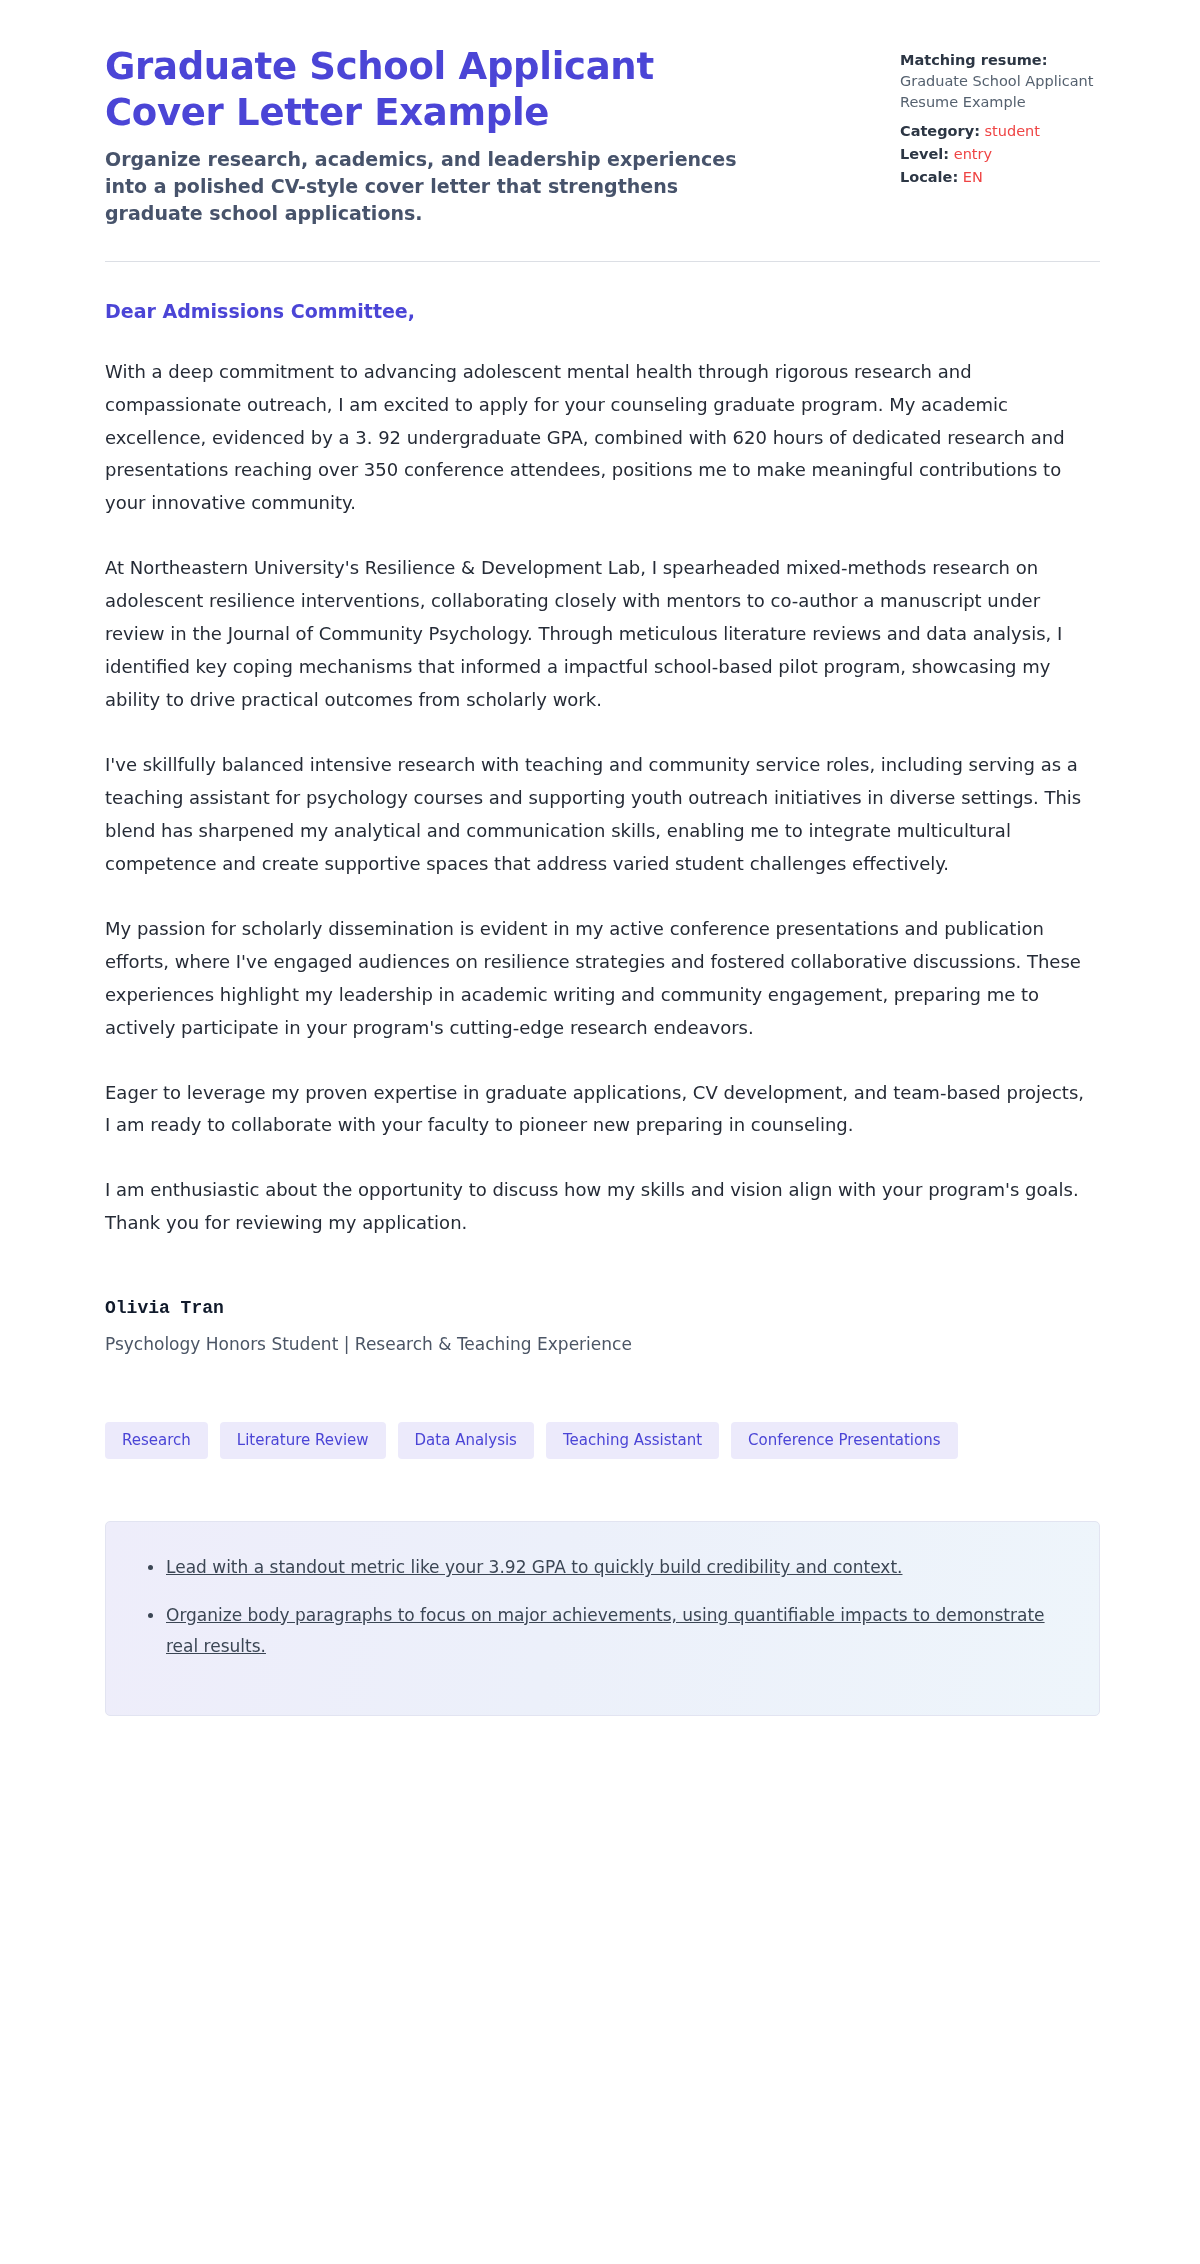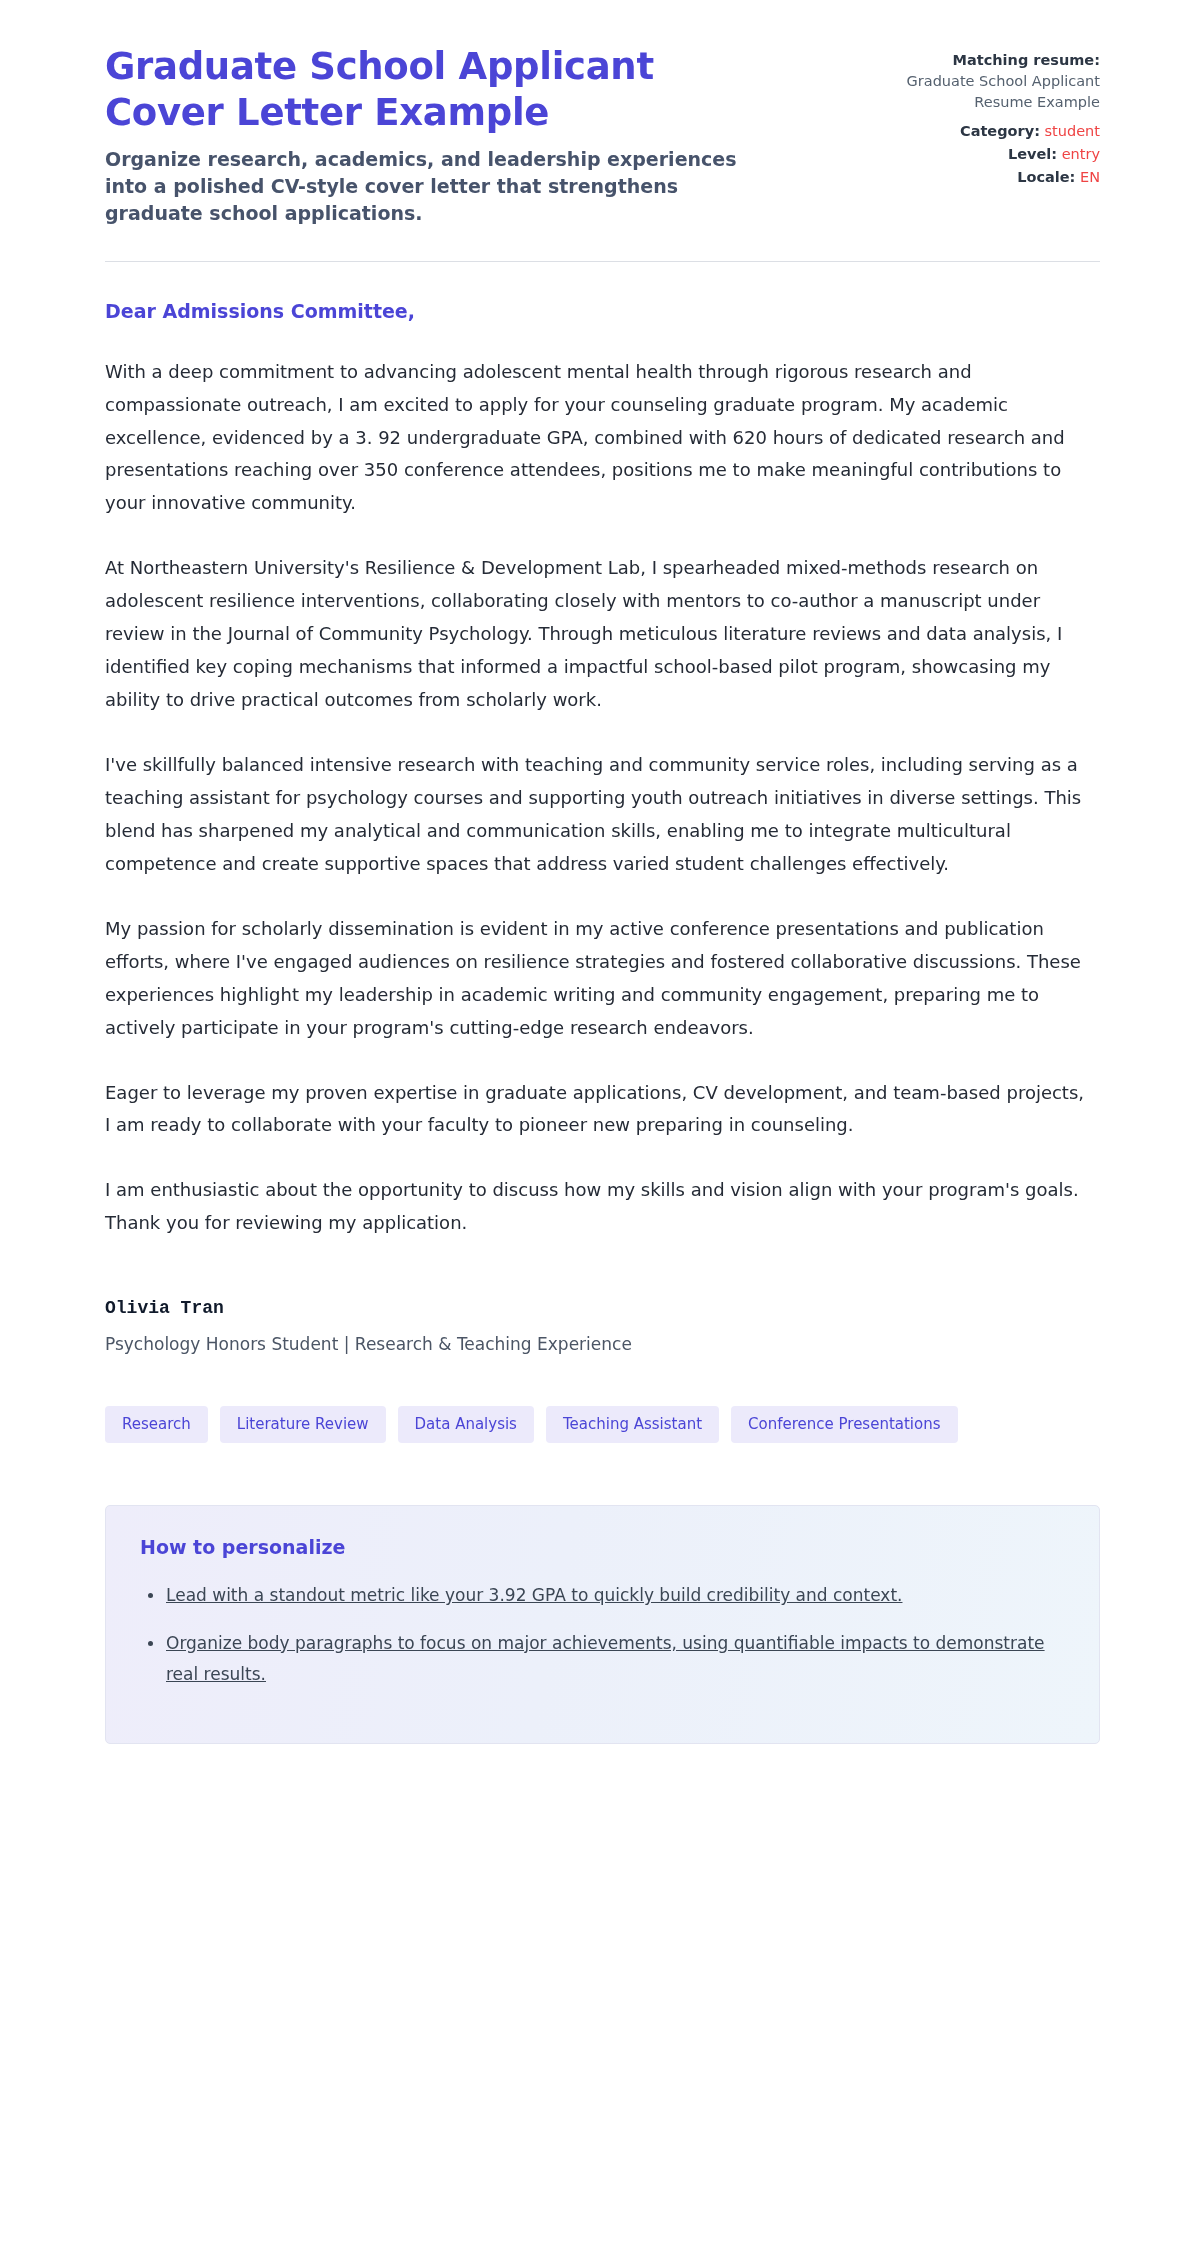--- a/index.html
+++ b/index.html
@@ -42,21 +42,21 @@
     font-size: 19px;
     line-height: 1.42;
     font-weight: bold;
     color: #47536b;
     max-width: 640px;
   }
 
   .meta {
     flex: 0 0 auto;
     width: 200px;
-    text-align: right;
+    text-align: left;
     font-size: 14.5px;
     line-height: 1.45;
     color: #4b5565;
     padding-top: 6px;
   }
   .meta-row { margin-bottom: 2px; }
   .meta-row.block { margin-bottom: 8px; }
   .meta-label {
     font-weight: bold;
     color: #2c3644;
@@ -104,21 +104,21 @@
     font-size: 17px;
     color: #4b5565;
     margin: 0;
   }
 
   
   .chips {
     display: flex;
     flex-wrap: wrap;
     gap: 12px;
-    margin-top: 52px;
+    margin-top: 68px;
   }
   .chip {
     background: #eceafb;
     color: #4b45d6;
     font-size: 15px;
     line-height: 1;
     padding: 11px 17px;
     border-radius: 4px;
     white-space: nowrap;
   }
@@ -216,20 +216,19 @@
 
   <div class="chips">
     <span class="chip">Research</span>
     <span class="chip">Literature Review</span>
     <span class="chip">Data Analysis</span>
     <span class="chip">Teaching Assistant</span>
     <span class="chip">Conference Presentations</span>
   </div>
 
   <div class="callout">
-    <p class="callout-title">How to personalize</p>
     <ul class="callout-list">
       <li>Lead with a standout metric like your 3.92 GPA to quickly build credibility and context.</li>
       <li>Organize body paragraphs to focus on major achievements, using quantifiable impacts to demonstrate real results.</li>
     </ul>
   </div>
 
 </div>
 
 </body></html>

